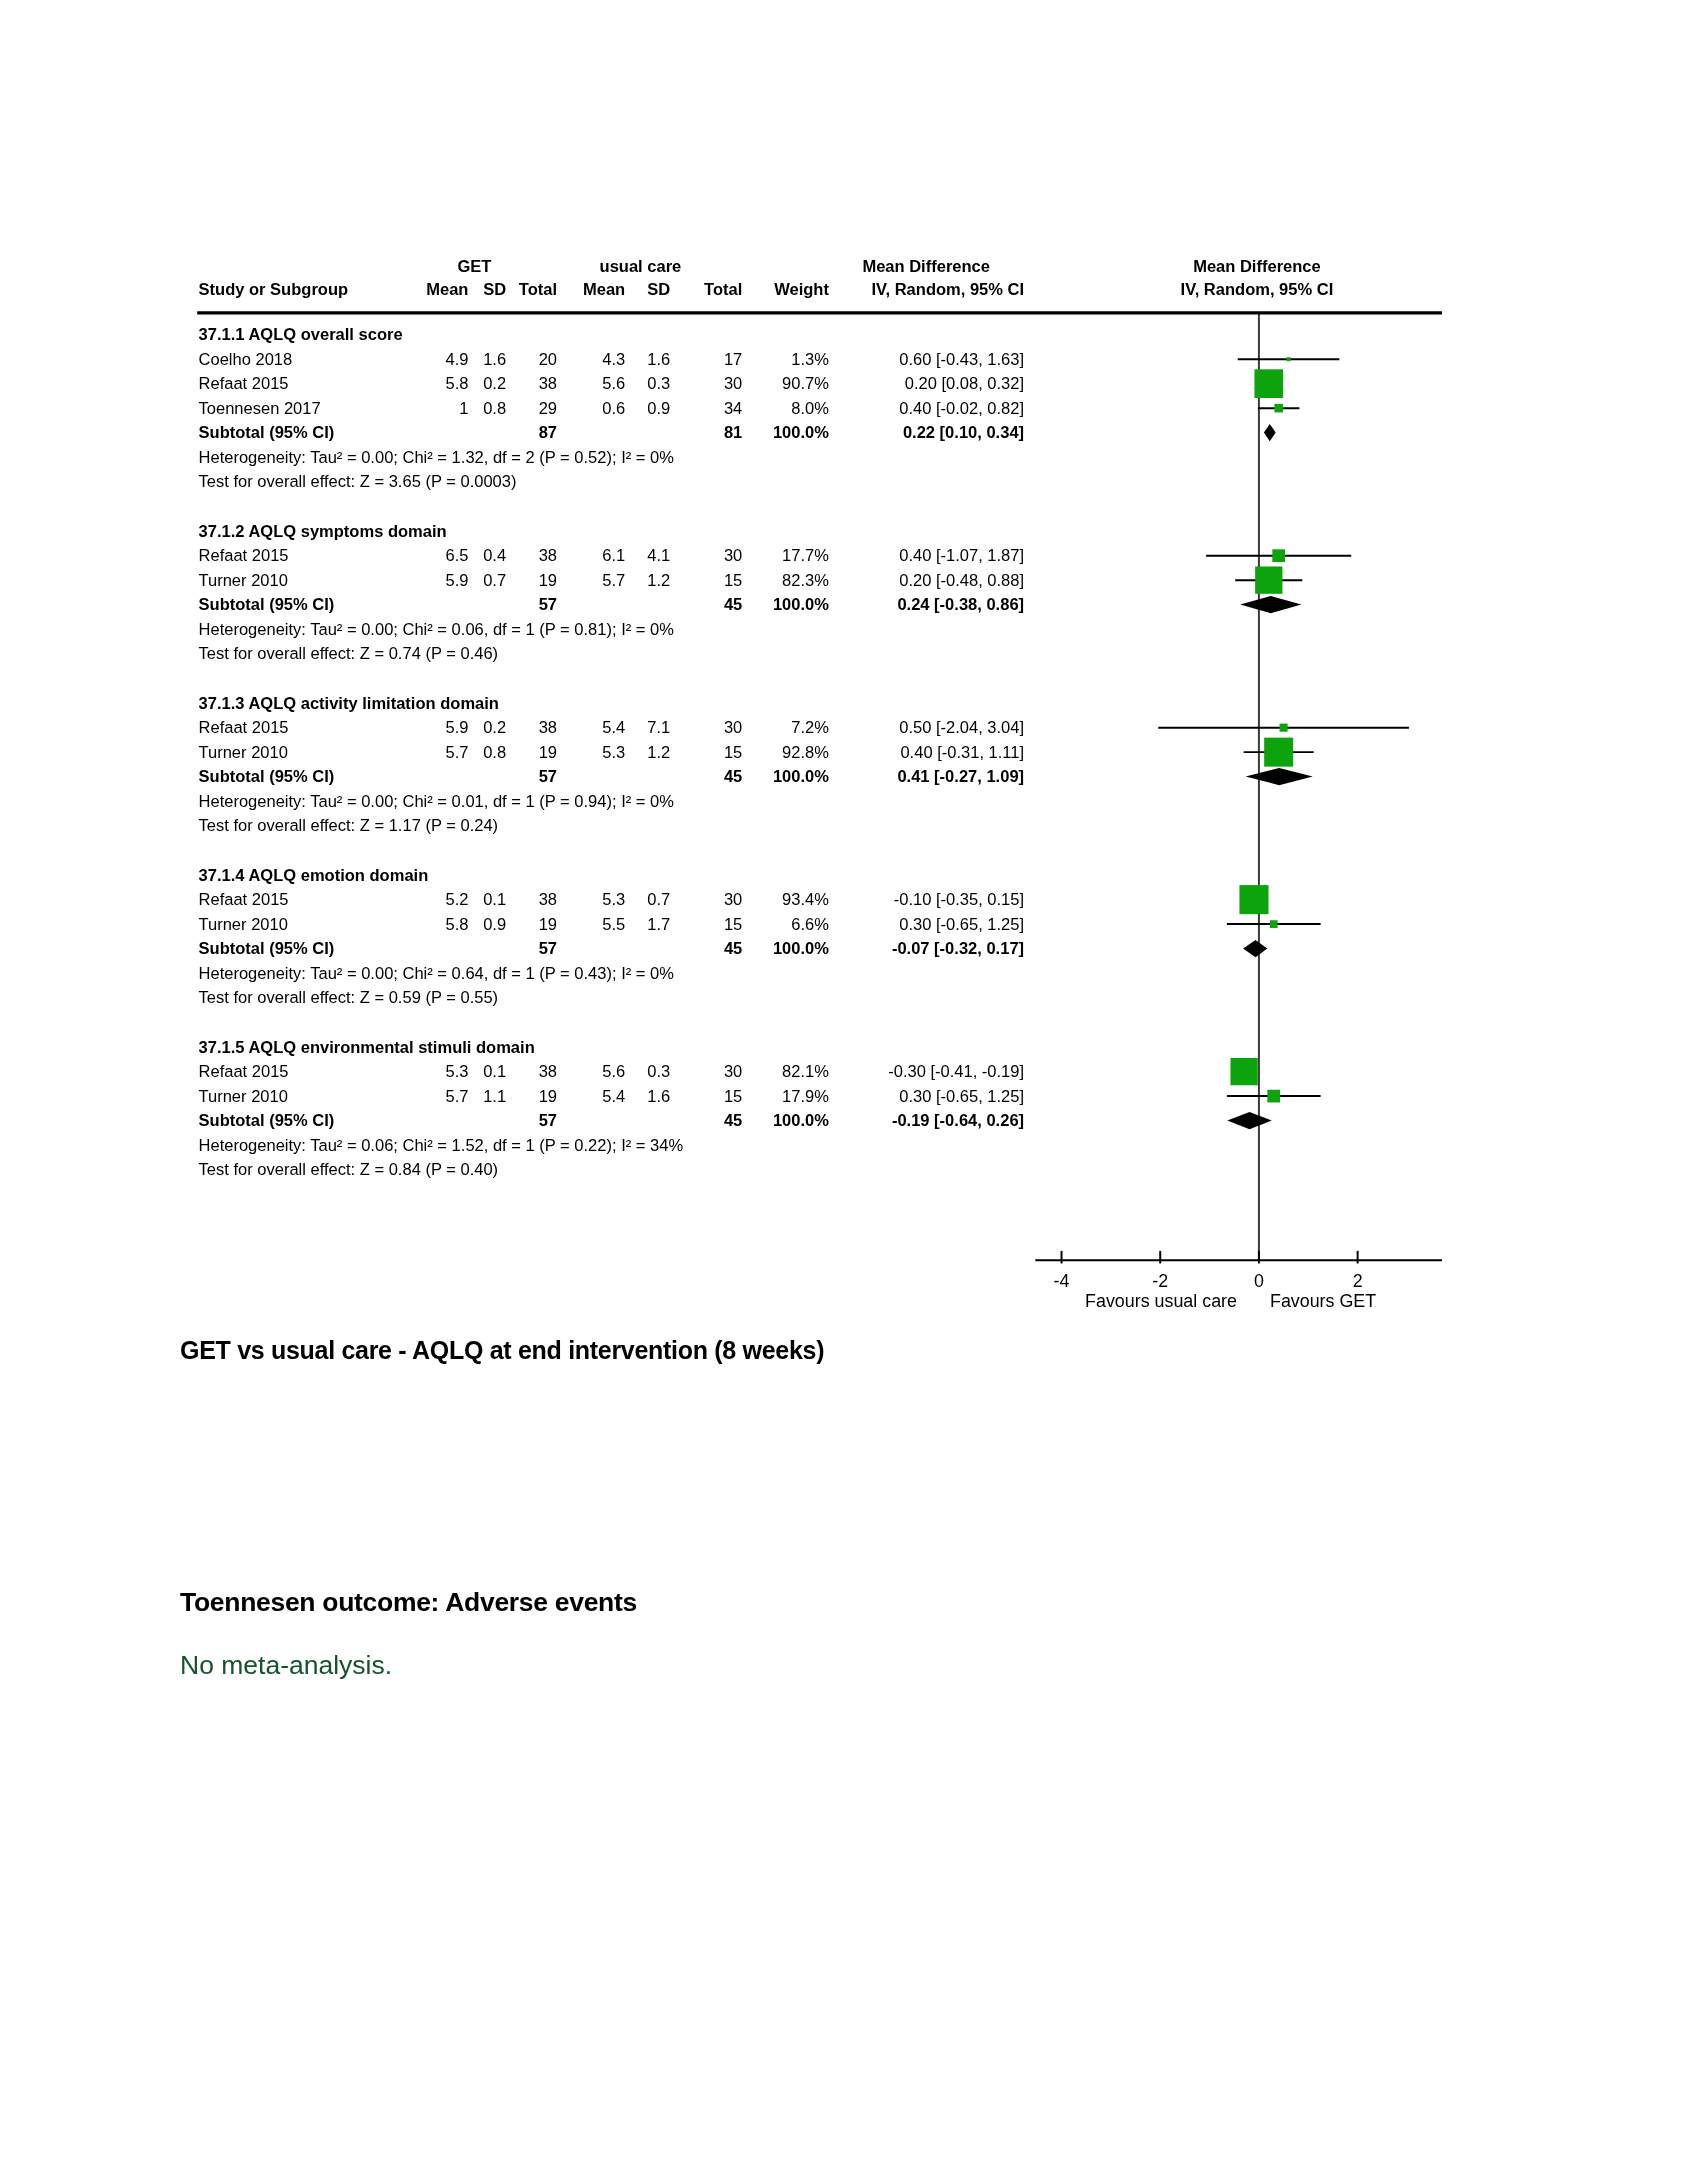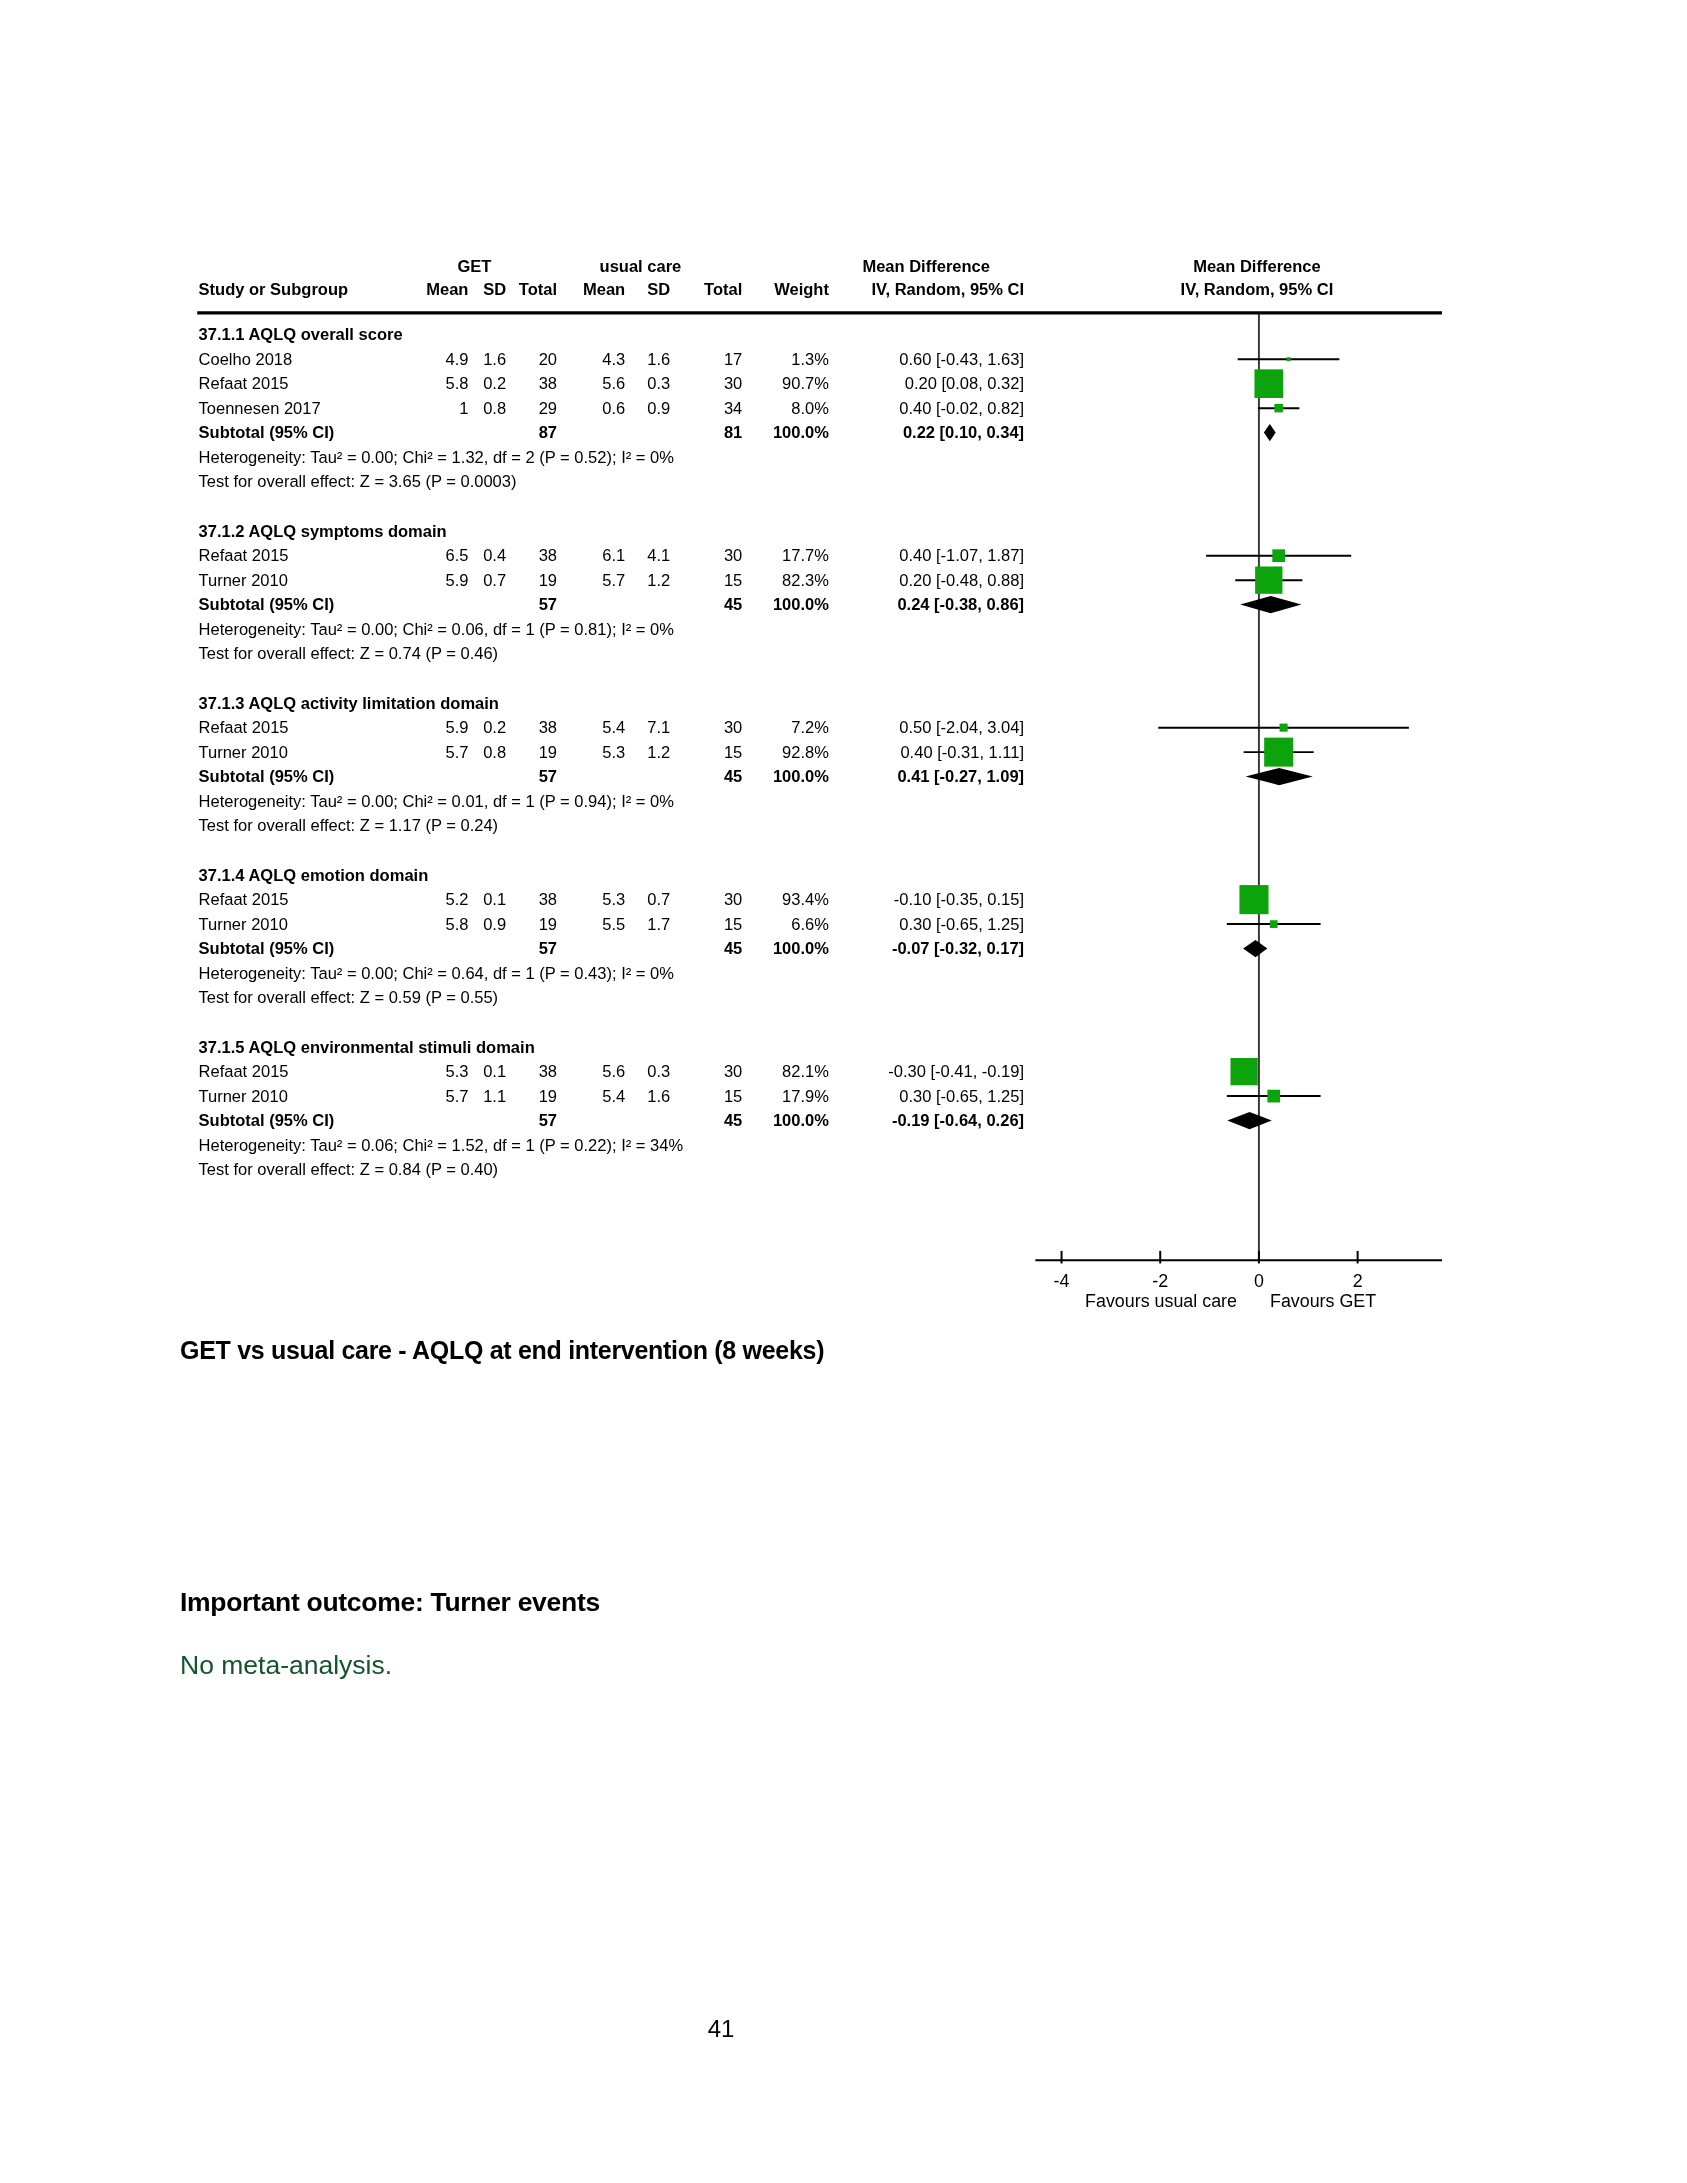--- a/index.html
+++ b/index.html
@@ -227,17 +227,16 @@
       <text x="1903" y="1936" text-anchor="middle" font-size="27" font-weight="normal" fill="#000000" dominant-baseline="central" font-family="&quot;Liberation Sans&quot;, sans-serif">0</text>
       <line x1="2052.2" y1="1891" x2="2052.2" y2="1910" stroke="#000" stroke-width="3"></line>
       <text x="2052.2" y="1936" text-anchor="middle" font-size="27" font-weight="normal" fill="#000000" dominant-baseline="central" font-family="&quot;Liberation Sans&quot;, sans-serif">2</text>
       <line x1="2201.4" y1="1891" x2="2201.4" y2="1910" stroke="#000" stroke-width="3"></line>
       <text x="2201.4" y="1936" text-anchor="middle" font-size="27" font-weight="normal" fill="#000000" dominant-baseline="central" font-family="&quot;Liberation Sans&quot;, sans-serif">4</text>
       <text x="1755" y="1966" text-anchor="middle" font-size="27" font-weight="normal" fill="#000000" dominant-baseline="central" font-family="&quot;Liberation Sans&quot;, sans-serif">Favours usual care</text>
       <text x="2000" y="1966" text-anchor="middle" font-size="27" font-weight="normal" fill="#000000" dominant-baseline="central" font-family="&quot;Liberation Sans&quot;, sans-serif">Favours GET</text>
     </svg>
 
   <div class="caption">GET vs usual care - AQLQ at end intervention (8 weeks)</div>
-  <div class="outcome-heading">Important outcome: Turner events</div>
+  <div class="outcome-heading">Toennesen outcome: Adverse events</div>
   <div class="body-text">No meta-analysis.</div>
-  <div class="page-number">41</div>
 </div>
 
 
 </body></html>

